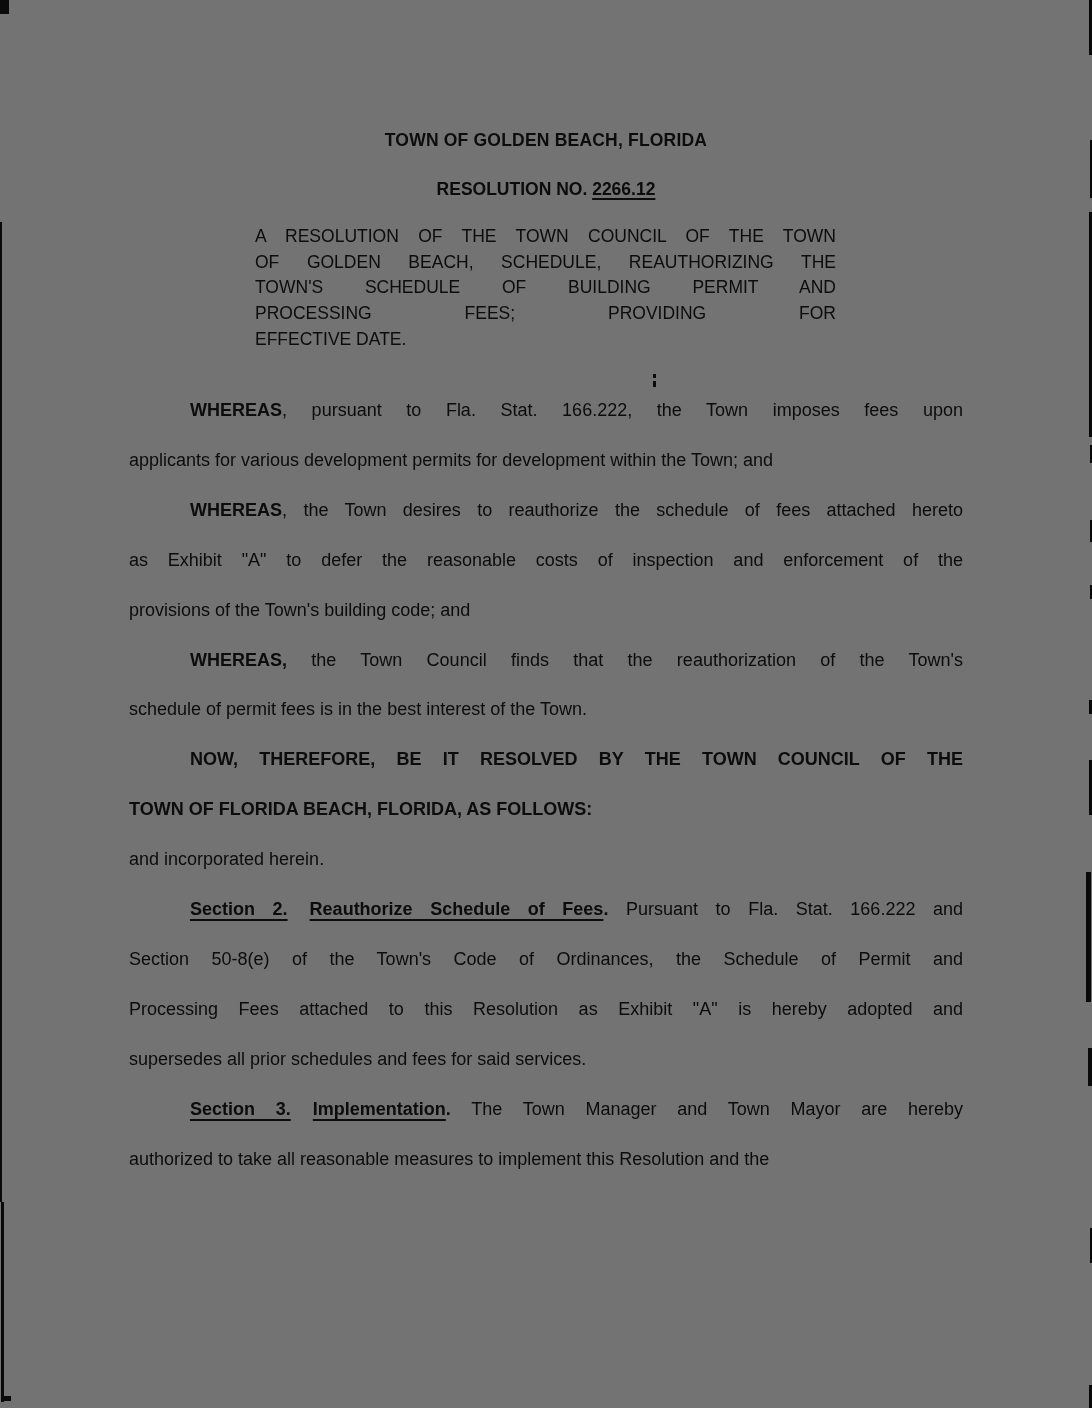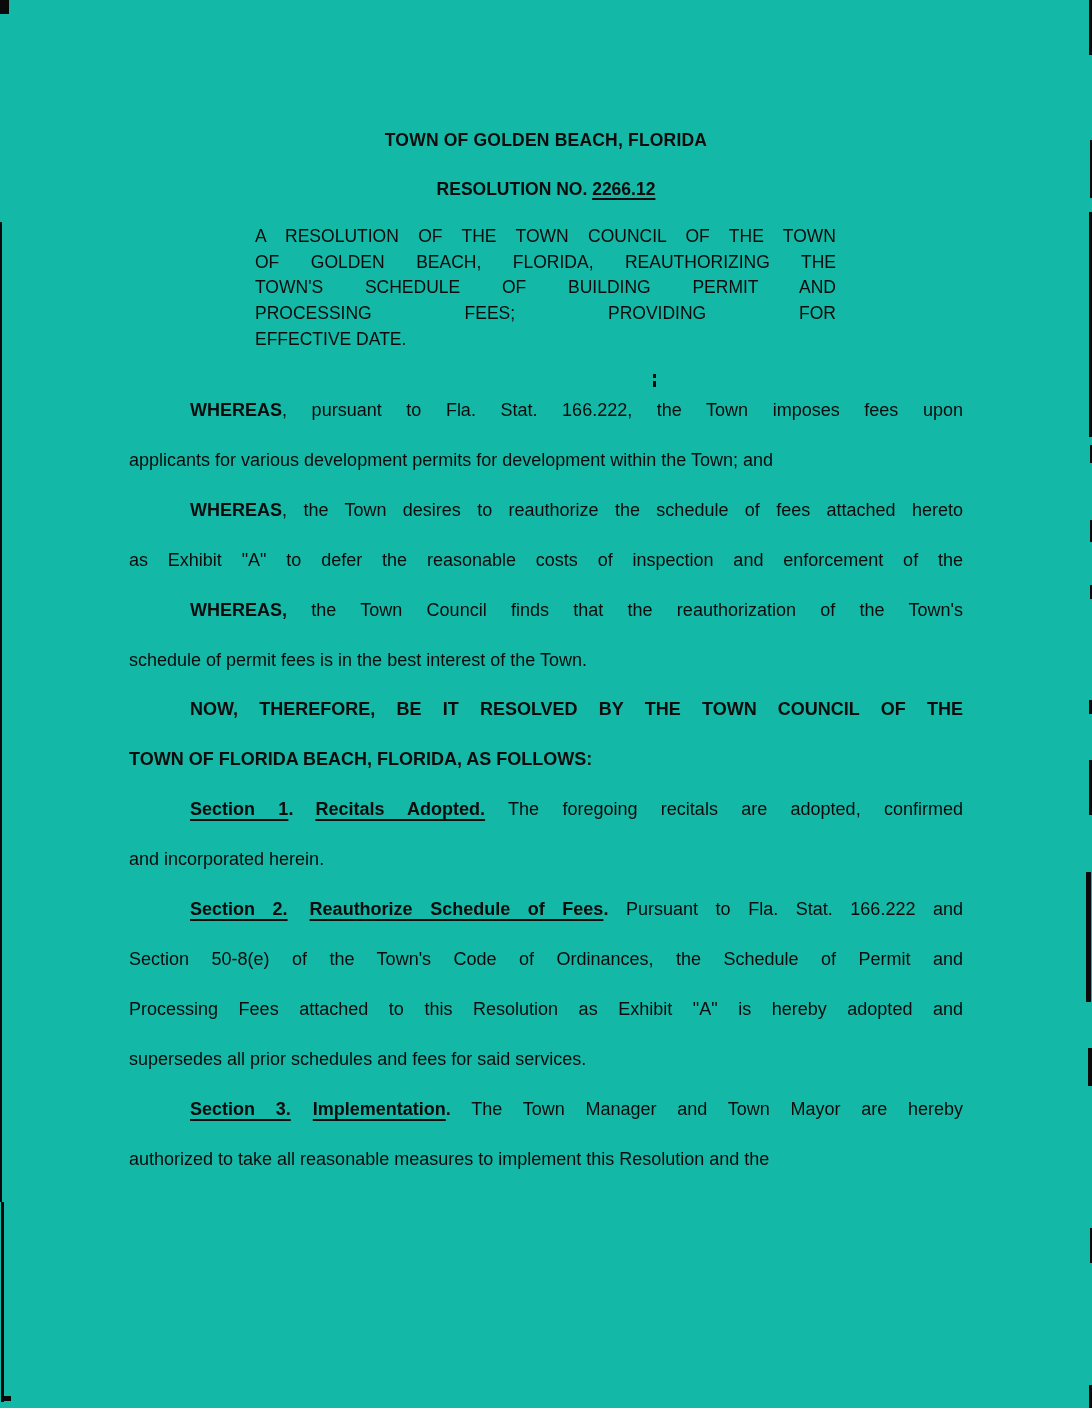--- a/index.html
+++ b/index.html
@@ -2,21 +2,21 @@
 <html><head>
 <meta charset="utf-8">
 <style>
   html,body{margin:0;padding:0;}
   body{
     width:1092px;height:1408px;background:#ffffff;
     font-family:"Liberation Sans", sans-serif;
     color:#0c0c0c;position:relative;overflow:hidden;
     -webkit-font-smoothing:none;
   }
-  .page{position:absolute;inset:0;background:#14b8a6;}
+  .page{position:absolute;inset:0;background:#737373;}
 
   .org-title{
     position:absolute;top:129px;left:129px;width:834px;
     text-align:center;font-weight:bold;font-size:17.5px;line-height:22px;
     letter-spacing:.2px;
   }
   .res-line{
     position:absolute;top:178px;left:129px;width:834px;
     text-align:center;font-weight:bold;font-size:17.5px;line-height:22px;
   }
@@ -55,36 +55,36 @@
 <body>
 
 <div class="page">
 
   <div class="org-title">TOWN OF GOLDEN BEACH, FLORIDA</div>
 
   <div class="res-line"><span>RESOLUTION NO.</span>&nbsp;<span class="u">2266.12</span></div>
 
   <div class="caption" id="caption">
       <div class="cl">A RESOLUTION OF THE TOWN COUNCIL OF THE TOWN</div>
-      <div class="cl">OF GOLDEN BEACH, FLORIDA, REAUTHORIZING THE</div>
+      <div class="cl">OF GOLDEN BEACH, SCHEDULE, REAUTHORIZING THE</div>
       <div class="cl">TOWN'S SCHEDULE OF BUILDING PERMIT AND</div>
       <div class="cl">PROCESSING FEES; PROVIDING FOR</div>
       <div class="cl last">EFFECTIVE DATE.</div>
     </div>
 
   <div class="bodyblock" id="bodyblock">
       <div class="bl j ind"><span class="b ">WHEREAS</span><span class="">, pursuant to Fla. Stat. 166.222, the Town imposes fees upon</span></div>
       <div class="bl l"><span class="">applicants for various development permits for development within the Town; and</span></div>
       <div class="bl j ind"><span class="b ">WHEREAS</span><span class="">, the Town desires to reauthorize the schedule of fees attached hereto</span></div>
       <div class="bl j"><span class="">as Exhibit "A" to defer the reasonable costs of inspection and enforcement of the</span></div>
+      <div class="bl l"><span class="">provisions of the Town's building code; and</span></div>
       <div class="bl j ind"><span class="b ">WHEREAS,</span><span class=""> the Town Council finds that the reauthorization of the Town's</span></div>
       <div class="bl l"><span class="">schedule of permit fees is in the best interest of the Town.</span></div>
       <div class="bl j ind"><span class="b ">NOW, THEREFORE, BE IT RESOLVED BY THE TOWN COUNCIL OF THE</span></div>
       <div class="bl l"><span class="b ">TOWN OF FLORIDA BEACH, FLORIDA, AS FOLLOWS:</span></div>
-      <div class="bl j ind"><span class="b u">Section 1</span><span class="b ">.</span><span class="tab"></span><span class="b u">Recitals Adopted.</span><span class=""> The foregoing recitals are adopted, confirmed</span></div>
       <div class="bl l"><span class="">and incorporated herein.</span></div>
       <div class="bl j ind"><span class="b u">Section 2.</span><span class="tab"></span><span class="b u">Reauthorize Schedule of Fees</span><span class="b ">.</span><span class=""> Pursuant to Fla. Stat. 166.222 and</span></div>
       <div class="bl j"><span class="">Section 50-8(e) of the Town's Code of Ordinances, the Schedule of Permit and</span></div>
       <div class="bl j"><span class="">Processing Fees attached to this Resolution as Exhibit "A" is hereby adopted and</span></div>
       <div class="bl l"><span class="">supersedes all prior schedules and fees for said services.</span></div>
       <div class="bl j ind"><span class="b u">Section 3.</span><span class="tab"></span><span class="b u">Implementation</span><span class="b ">.</span><span class=""> The Town Manager and Town Mayor are hereby</span></div>
       <div class="bl l"><span class="">authorized to take all reasonable measures to implement this Resolution and the</span></div>
     </div>
 
 

